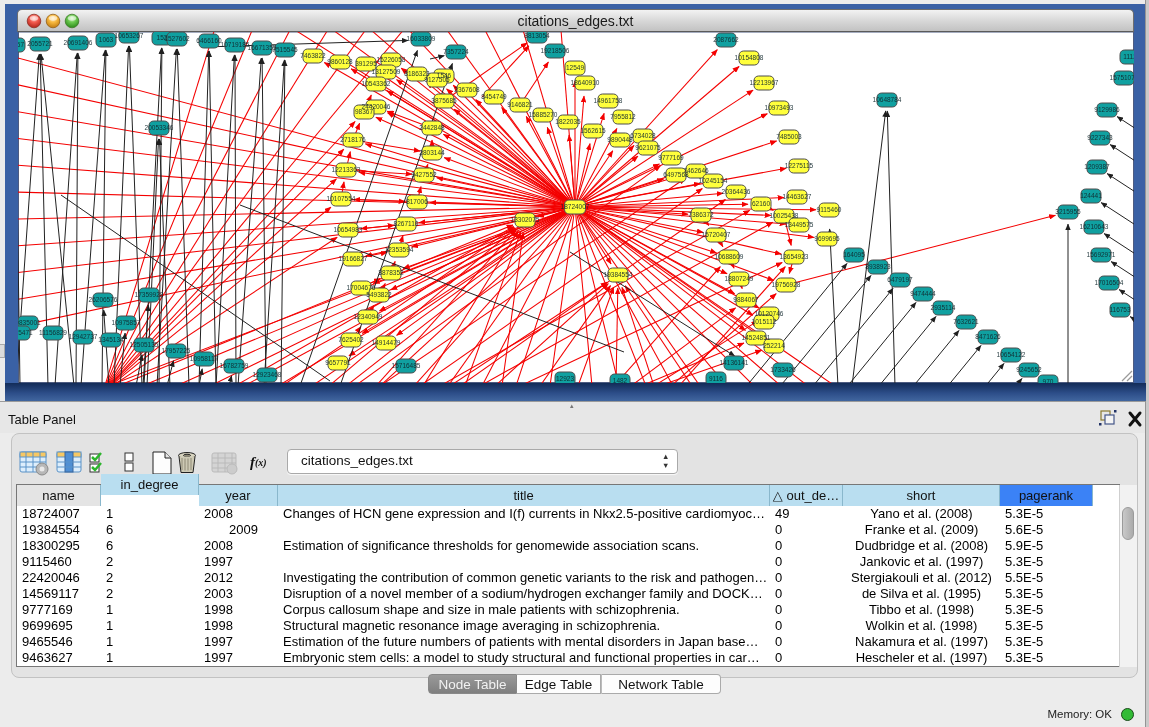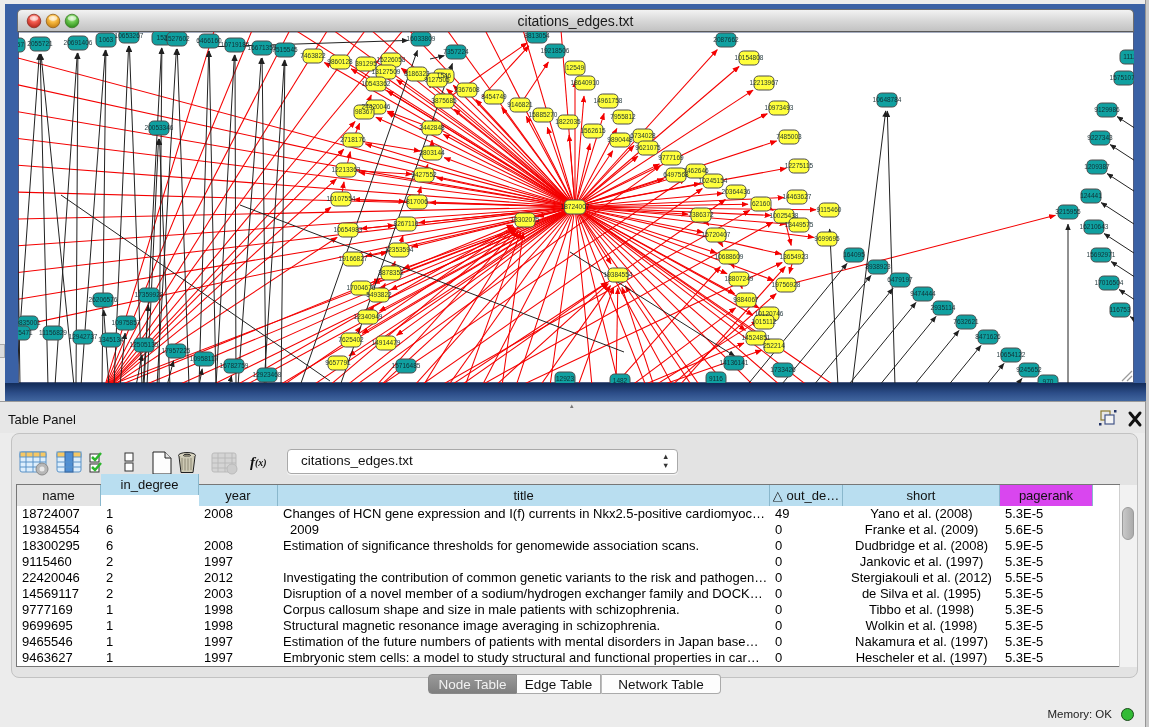--- a/index.html
+++ b/index.html
@@ -628,35 +628,35 @@
 <div class="abs" style="left:301px;top:453px;font-size:13.5px;color:#111;">citations_edges.txt</div>
 <div class="abs" style="left:662px;top:453px;font-size:7.5px;color:#333;line-height:8.5px;">▲<br>▼</div>
 
 <div class="abs" style="left:16px;top:484px;width:1104px;height:183px;background:#fff;border:1px solid #777;box-sizing:border-box;"></div>
 <div style="position:absolute;left:17px;top:485px;width:84px;height:21px;background:#e4e4e4;border-right:1px solid #89b7cc;box-sizing:border-box;text-align:center;line-height:21px;font-size:13px;color:#111;overflow:hidden;">name</div>
 <div style="position:absolute;left:101px;top:474px;width:98px;height:21px;background:#b9def0;border-right:1px solid #89b7cc;box-sizing:border-box;text-align:center;line-height:21px;font-size:13px;color:#111;overflow:hidden;">in_degree</div>
 <div style="position:absolute;left:199px;top:485px;width:79px;height:21px;background:#b9def0;border-right:1px solid #89b7cc;box-sizing:border-box;text-align:center;line-height:21px;font-size:13px;color:#111;overflow:hidden;">year</div>
 <div style="position:absolute;left:278px;top:485px;width:492px;height:21px;background:#b9def0;border-right:1px solid #89b7cc;box-sizing:border-box;text-align:center;line-height:21px;font-size:13px;color:#111;overflow:hidden;">title</div>
 <div style="position:absolute;left:770px;top:485px;width:73px;height:21px;background:#b9def0;border-right:1px solid #89b7cc;box-sizing:border-box;text-align:center;line-height:21px;font-size:13px;color:#111;overflow:hidden;">△ out_de…</div>
 <div style="position:absolute;left:843px;top:485px;width:157px;height:21px;background:#b9def0;border-right:1px solid #89b7cc;box-sizing:border-box;text-align:center;line-height:21px;font-size:13px;color:#111;overflow:hidden;">short</div>
-<div style="position:absolute;left:1000px;top:485px;width:93px;height:21px;background:#d946ef;border-right:1px solid #89b7cc;box-sizing:border-box;text-align:center;line-height:21px;font-size:13px;color:#111;overflow:hidden;">pagerank</div>
+<div style="position:absolute;left:1000px;top:485px;width:93px;height:21px;background:#3b82f6;border-right:1px solid #89b7cc;box-sizing:border-box;text-align:center;line-height:21px;font-size:13px;color:#111;overflow:hidden;">pagerank</div>
 <div class="abs" style="left:0;top:0;width:0;height:0;font-size:13px;color:#000;">
 <div style="position:absolute;left:17px;top:506px;width:1102px;height:16px;">
       <div style="position:absolute;left:0px;top:0;width:84px;height:16px;line-height:16px;padding-left:5px;text-align:left;overflow:hidden;white-space:nowrap;">18724007</div>
       <div style="position:absolute;left:84px;top:0;width:98px;height:16px;line-height:16px;padding-left:5px;text-align:left;overflow:hidden;white-space:nowrap;">1</div>
       <div style="position:absolute;left:182px;top:0;width:79px;height:16px;line-height:16px;padding-left:5px;text-align:left;overflow:hidden;white-space:nowrap;">2008</div>
       <div style="position:absolute;left:261px;top:0;width:492px;height:16px;line-height:16px;padding-left:5px;text-align:left;overflow:hidden;white-space:nowrap;">Changes of HCN gene expression and I(f) currents in Nkx2.5-positive cardiomyoc…</div>
       <div style="position:absolute;left:753px;top:0;width:73px;height:16px;line-height:16px;padding-left:5px;text-align:left;overflow:hidden;white-space:nowrap;">49</div>
       <div style="position:absolute;left:826px;top:0;width:157px;height:16px;line-height:16px;text-align:center;overflow:hidden;white-space:nowrap;">Yano et al. (2008)</div>
       <div style="position:absolute;left:983px;top:0;width:93px;height:16px;line-height:16px;padding-left:5px;text-align:left;overflow:hidden;white-space:nowrap;">5.3E-5</div>
     </div>
     <div style="position:absolute;left:17px;top:522px;width:1102px;height:16px;">
       <div style="position:absolute;left:0px;top:0;width:84px;height:16px;line-height:16px;padding-left:5px;text-align:left;overflow:hidden;white-space:nowrap;">19384554</div>
       <div style="position:absolute;left:84px;top:0;width:98px;height:16px;line-height:16px;padding-left:5px;text-align:left;overflow:hidden;white-space:nowrap;">6</div>
-      <div style="position:absolute;left:182px;top:0;width:79px;height:16px;line-height:16px;padding-left:5px;text-align:right;overflow:hidden;white-space:nowrap;margin-left:36px;">2009</div>
+      <div style="position:absolute;left:182px;top:0;width:79px;height:16px;line-height:16px;padding-left:5px;text-align:center;overflow:hidden;white-space:nowrap;">2009</div>
       <div style="position:absolute;left:753px;top:0;width:73px;height:16px;line-height:16px;padding-left:5px;text-align:left;overflow:hidden;white-space:nowrap;">0</div>
       <div style="position:absolute;left:826px;top:0;width:157px;height:16px;line-height:16px;text-align:center;overflow:hidden;white-space:nowrap;">Franke et al. (2009)</div>
       <div style="position:absolute;left:983px;top:0;width:93px;height:16px;line-height:16px;padding-left:5px;text-align:left;overflow:hidden;white-space:nowrap;">5.6E-5</div>
     </div>
     <div style="position:absolute;left:17px;top:538px;width:1102px;height:16px;">
       <div style="position:absolute;left:0px;top:0;width:84px;height:16px;line-height:16px;padding-left:5px;text-align:left;overflow:hidden;white-space:nowrap;">18300295</div>
       <div style="position:absolute;left:84px;top:0;width:98px;height:16px;line-height:16px;padding-left:5px;text-align:left;overflow:hidden;white-space:nowrap;">6</div>
       <div style="position:absolute;left:182px;top:0;width:79px;height:16px;line-height:16px;padding-left:5px;text-align:left;overflow:hidden;white-space:nowrap;">2008</div>
       <div style="position:absolute;left:261px;top:0;width:492px;height:16px;line-height:16px;padding-left:5px;text-align:left;overflow:hidden;white-space:nowrap;">Estimation of significance thresholds for genomewide association scans.</div>
       <div style="position:absolute;left:753px;top:0;width:73px;height:16px;line-height:16px;padding-left:5px;text-align:left;overflow:hidden;white-space:nowrap;">0</div>

